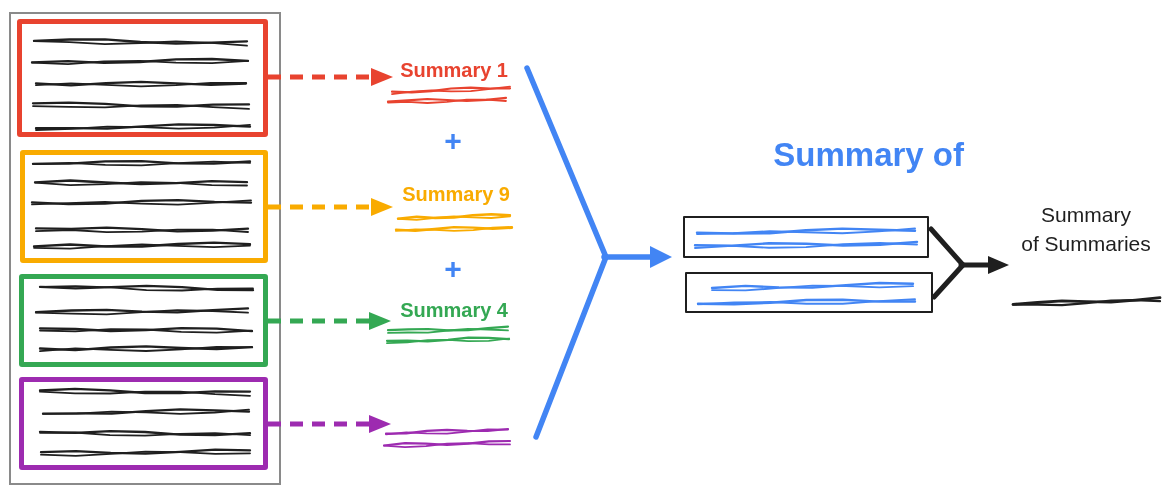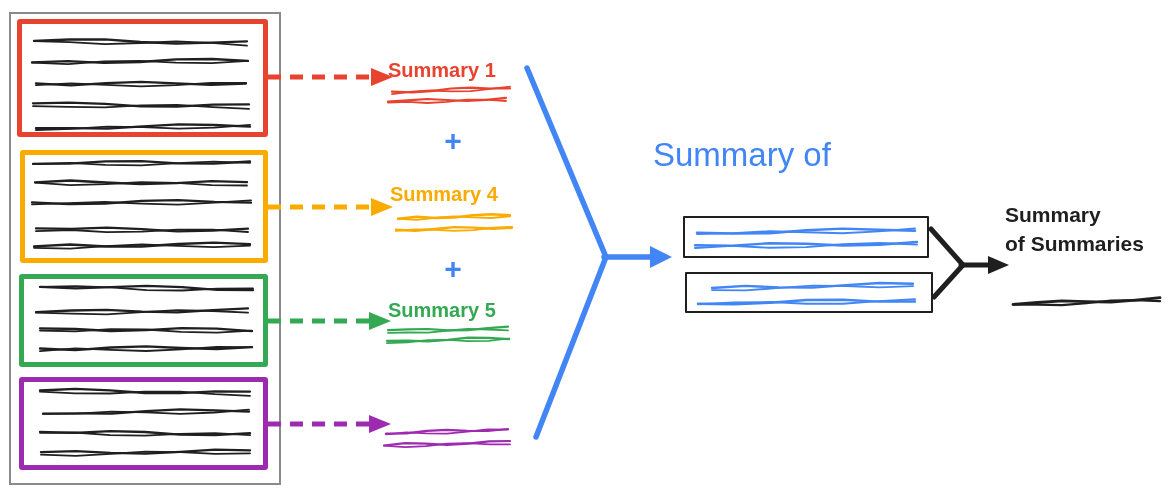--- a/index.html
+++ b/index.html
@@ -18,37 +18,37 @@
   .docbox.red{left:17px;top:19px;width:251px;height:118px;border-color:var(--red);}
   .docbox.orange{left:20px;top:150px;width:248px;height:113px;border-color:var(--orange);}
   .docbox.green{left:19px;top:274px;width:249px;height:93px;border-color:var(--green);}
   .docbox.purple{left:19px;top:377px;width:249px;height:93px;border-color:var(--purple);}
 
   .pagebox{position:absolute;border:2.5px solid var(--ink);border-radius:1px;background:#fff;z-index:2;}
   .pagebox.a{left:683px;top:216px;width:246px;height:42px;}
   .pagebox.b{left:685px;top:272px;width:248px;height:41px;}
 
   
-  .sum-label{position:absolute;width:120px;text-align:left;font-size:20px;
+  .sum-label{position:absolute;width:120px;text-align:right;font-size:20px;
              font-weight:bold;line-height:20px;letter-spacing:0px;z-index:4;}
   .sum-label.s1{left:388px;top:60px;color:var(--red);}
   .sum-label.s2{left:390px;top:184px;color:var(--orange);}
   .sum-label.s3{left:388px;top:300px;color:var(--green);}
   .sum-label.s4{left:388px;top:403px;color:var(--purple);}
 
   .plus{position:absolute;width:30px;text-align:center;font-size:30px;font-weight:bold;
         color:var(--blue);line-height:30px;z-index:4;}
   .plus.p1{left:438px;top:126px;}
   .plus.p2{left:438px;top:254px;}
 
-  .sos-title{position:absolute;left:653px;top:134px;width:240px;text-align:left;
-             color:var(--blue);font-size:33px;font-weight:normal;line-height:41px;z-index:4;}
-
-  .final-label{position:absolute;left:1005px;top:201px;width:162px;text-align:left;
-               color:var(--ink);font-size:21px;font-weight:bold;line-height:28.5px;z-index:4;}
+  .sos-title{position:absolute;left:724px;top:134px;width:240px;text-align:right;
+             color:var(--blue);font-size:33px;font-weight:bold;line-height:41px;z-index:4;}
+
+  .final-label{position:absolute;left:1005px;top:201px;width:162px;text-align:center;
+               color:var(--ink);font-size:21px;font-weight:normal;line-height:28.5px;z-index:4;}
 
   .stroke-red{stroke:var(--red);}   .fill-red{fill:var(--red);}
   .stroke-orange{stroke:var(--orange);} .fill-orange{fill:var(--orange);}
   .stroke-green{stroke:var(--green);}   .fill-green{fill:var(--green);}
   .stroke-purple{stroke:var(--purple);} .fill-purple{fill:var(--purple);}
   .stroke-blue{stroke:var(--blue);}     .fill-blue{fill:var(--blue);}
   .stroke-ink{stroke:var(--ink);}       .fill-ink{fill:var(--ink);}
   .dash{stroke-width:5;stroke-dasharray:13 9;fill:none;}
   .thick{stroke-width:5.5;stroke-linecap:round;fill:none;}
   .thick-ink{stroke-width:5;stroke-linecap:round;fill:none;}
@@ -227,23 +227,23 @@
     </g>
 
     <g>
         <path d="M 1013 304.4 L 1037.5 302.5 L 1062.0 300.9 L 1086.5 301.7 L 1111.0 302.2 L 1135.5 300.1 L 1160.0 297.6" stroke="#1F1F1F" stroke-width="2.8" fill="none" stroke-linecap="round" stroke-linejoin="round"></path>
         <path d="M 1013 304.6 L 1037.5 304.6 L 1062.0 305.1 L 1086.5 303.1 L 1111.0 300.5 L 1135.5 300.2 L 1160.0 301.2" stroke="#1F1F1F" stroke-width="2.2399999999999998" fill="none" stroke-linecap="round" stroke-linejoin="round"></path>
       </g>
   </svg>
 
   <div class="sum-label s1">Summary 1</div>
   <div class="plus p1">+</div>
-  <div class="sum-label s2">Summary 4</div>
+  <div class="sum-label s2">Summary 9</div>
   <div class="plus p2">+</div>
-  <div class="sum-label s3">Summary 5</div>
+  <div class="sum-label s3">Summary 4</div>
 
   <div class="sos-title">
     <div>Summary of</div>
   </div>
 
   <div class="final-label">
     <div>Summary</div>
     <div>of Summaries</div>
   </div>
 

